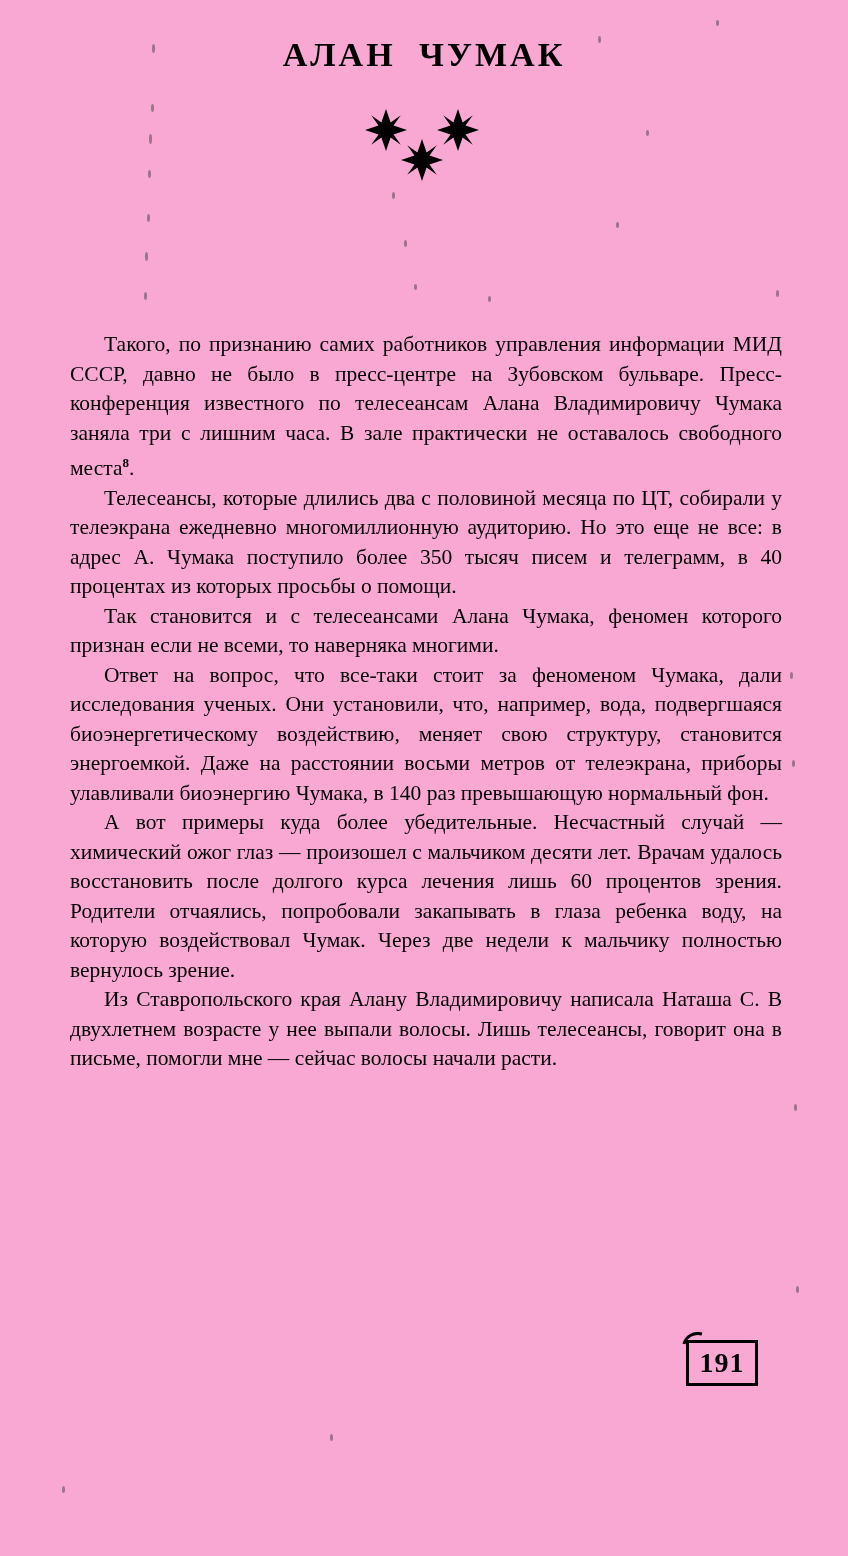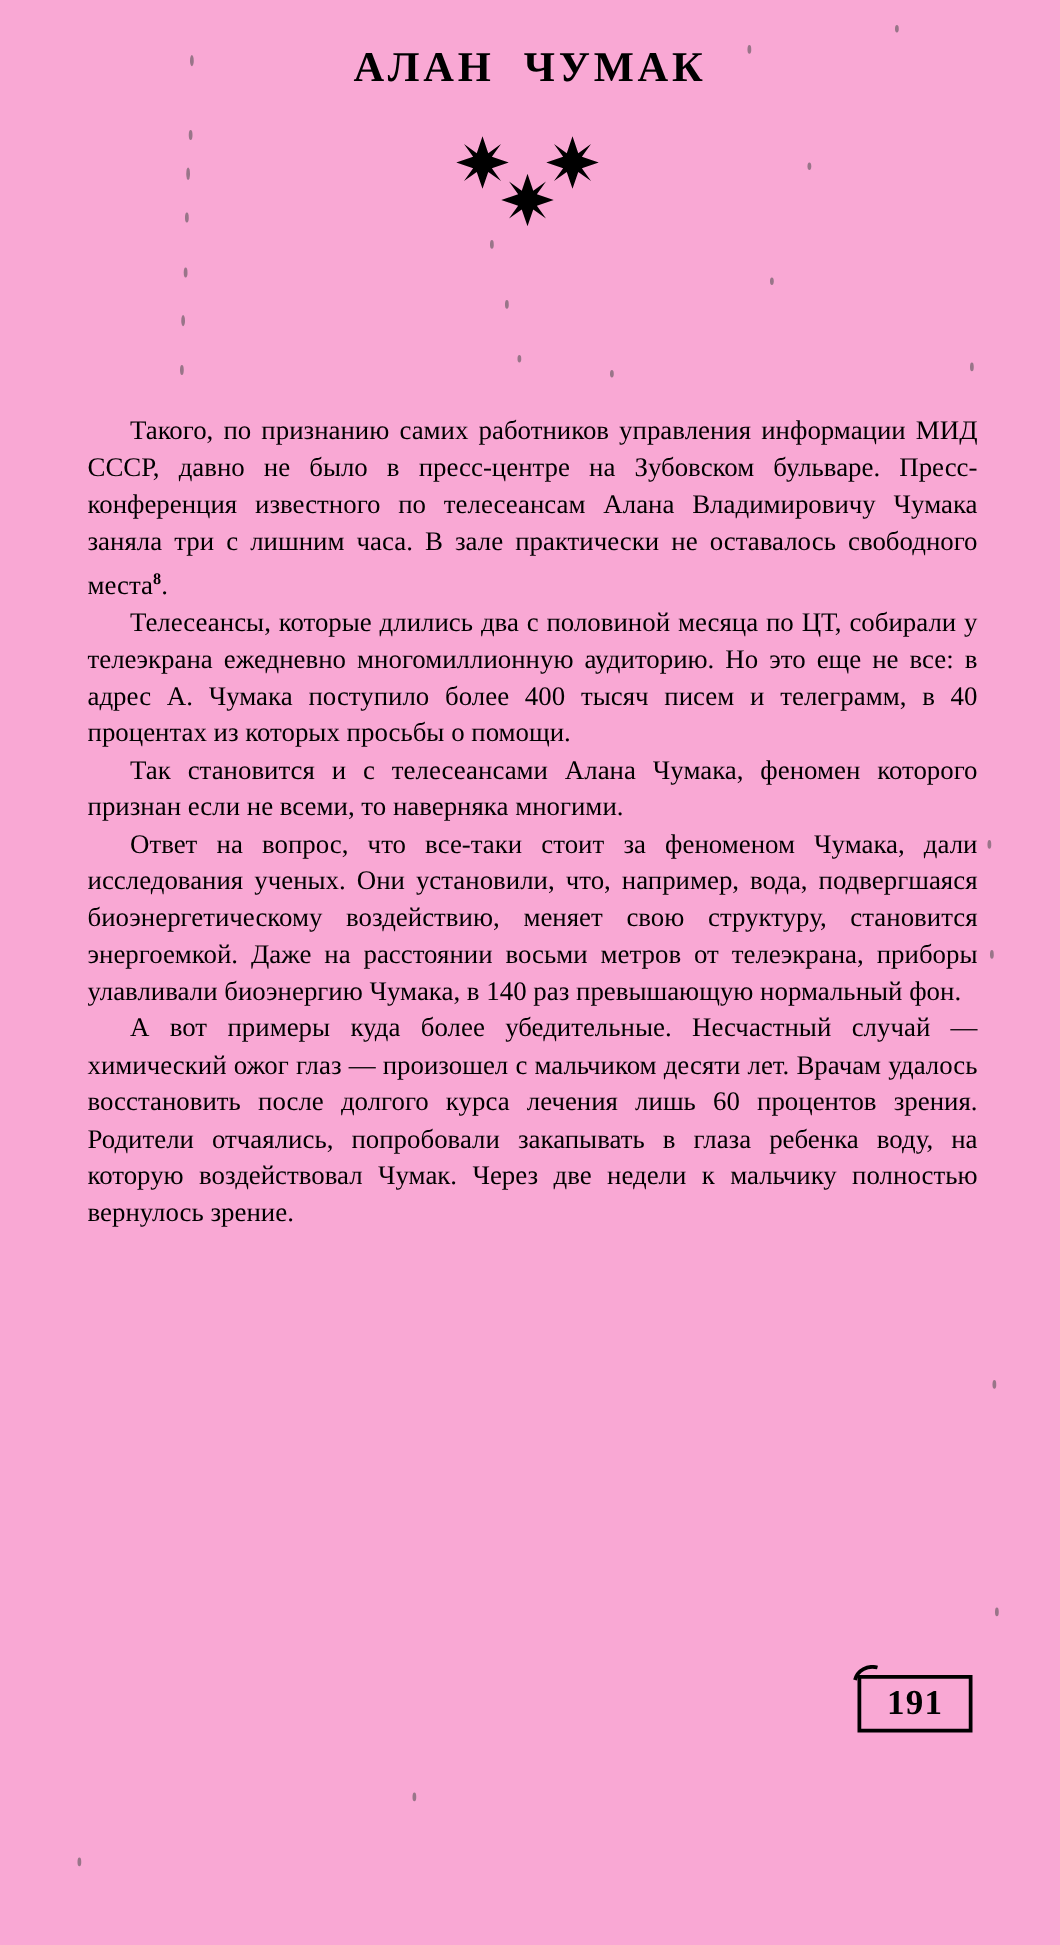--- a/index.html
+++ b/index.html
@@ -63,21 +63,21 @@
   }
   .body-text p sup {
     font-size: 13px;
     vertical-align: super;
     font-weight: bold;
   }
   .page-number-box {
     position: absolute;
     left: 686px;
     top: 1340px;
-    width: 92px;
+    width: 72px;
     height: 46px;
     border: 3px solid #000;
     box-sizing: border-box;
     display: flex;
     align-items: center;
     justify-content: center;
   }
   .page-number-box .num {
     font-weight: bold;
     font-size: 28px;
@@ -141,24 +141,25 @@
   <div class="speck" style="left:776px;top:290px;width:3px;height:7px;"></div>
   <div class="speck" style="left:790px;top:672px;width:3px;height:7px;"></div>
   <div class="speck" style="left:792px;top:760px;width:3px;height:7px;"></div>
   <div class="speck" style="left:794px;top:1104px;width:3px;height:7px;"></div>
   <div class="speck" style="left:796px;top:1286px;width:3px;height:7px;"></div>
   <div class="speck" style="left:62px;top:1486px;width:3px;height:7px;"></div>
   <div class="speck" style="left:330px;top:1434px;width:3px;height:7px;"></div>
 
   <div class="body-text">
     <p><span>Такого, по признанию самих работников управления информации МИД СССР, давно не было в пресс-центре на Зубовском бульваре. Пресс-конференция известного по телесеансам Алана Владимировичу Чумака заняла три с лишним часа. В зале практически не оставалось свободного места</span><sup>8</sup>.</p>
-    <p>Телесеансы, которые длились два с половиной месяца по ЦТ, собирали у телеэкрана ежедневно многомиллионную аудиторию. Но это еще не все: в адрес А. Чумака поступило более 400 тысяч писем и телеграмм, в 40 процентах из которых просьбы о помощи.</p>
+    <p>Телесеансы, которые длились два с половиной месяца по ЦТ, собирали у телеэкрана ежедневно многомиллионную аудиторию. Но это еще не все: в адрес А. Чумака поступило более 350 тысяч писем и телеграмм, в 40 процентах из которых просьбы о помощи.</p>
     <p>Так становится и с телесеансами Алана Чумака, феномен которого признан если не всеми, то наверняка многими.</p>
     <p>Ответ на вопрос, что все-таки стоит за феноменом Чумака, дали исследования ученых. Они установили, что, например, вода, подвергшаяся биоэнергетическому воздействию, меняет свою структуру, становится энергоемкой. Даже на расстоянии восьми метров от телеэкрана, приборы улавливали биоэнергию Чумака, в 140 раз превышающую нормальный фон.</p>
     <p>А вот примеры куда более убедительные. Несчастный случай — химический ожог глаз — произошел с мальчиком десяти лет. Врачам удалось восстановить после долгого курса лечения лишь 60 процентов зрения. Родители отчаялись, попробовали закапывать в глаза ребенка воду, на которую воздействовал Чумак. Через две недели к мальчику полностью вернулось зрение.</p>
+    <p>Из Ставропольского края Алану Владимировичу написала Наташа С. В двухлетнем возрасте у нее выпали волосы. Лишь телесеансы, говорит она в письме, помогли мне — сейчас волосы начали расти.</p>
   </div>
 
   <div class="page-number-flap">
     <svg width="22" height="20" viewBox="0 0 22 20" aria-hidden="true">
       <path d="M20,2 C12,0 4,4 2,12" stroke="#000" stroke-width="3" fill="none"></path>
     </svg>
   </div>
 
   <div class="page-number-box">
     <span class="num">191</span>

